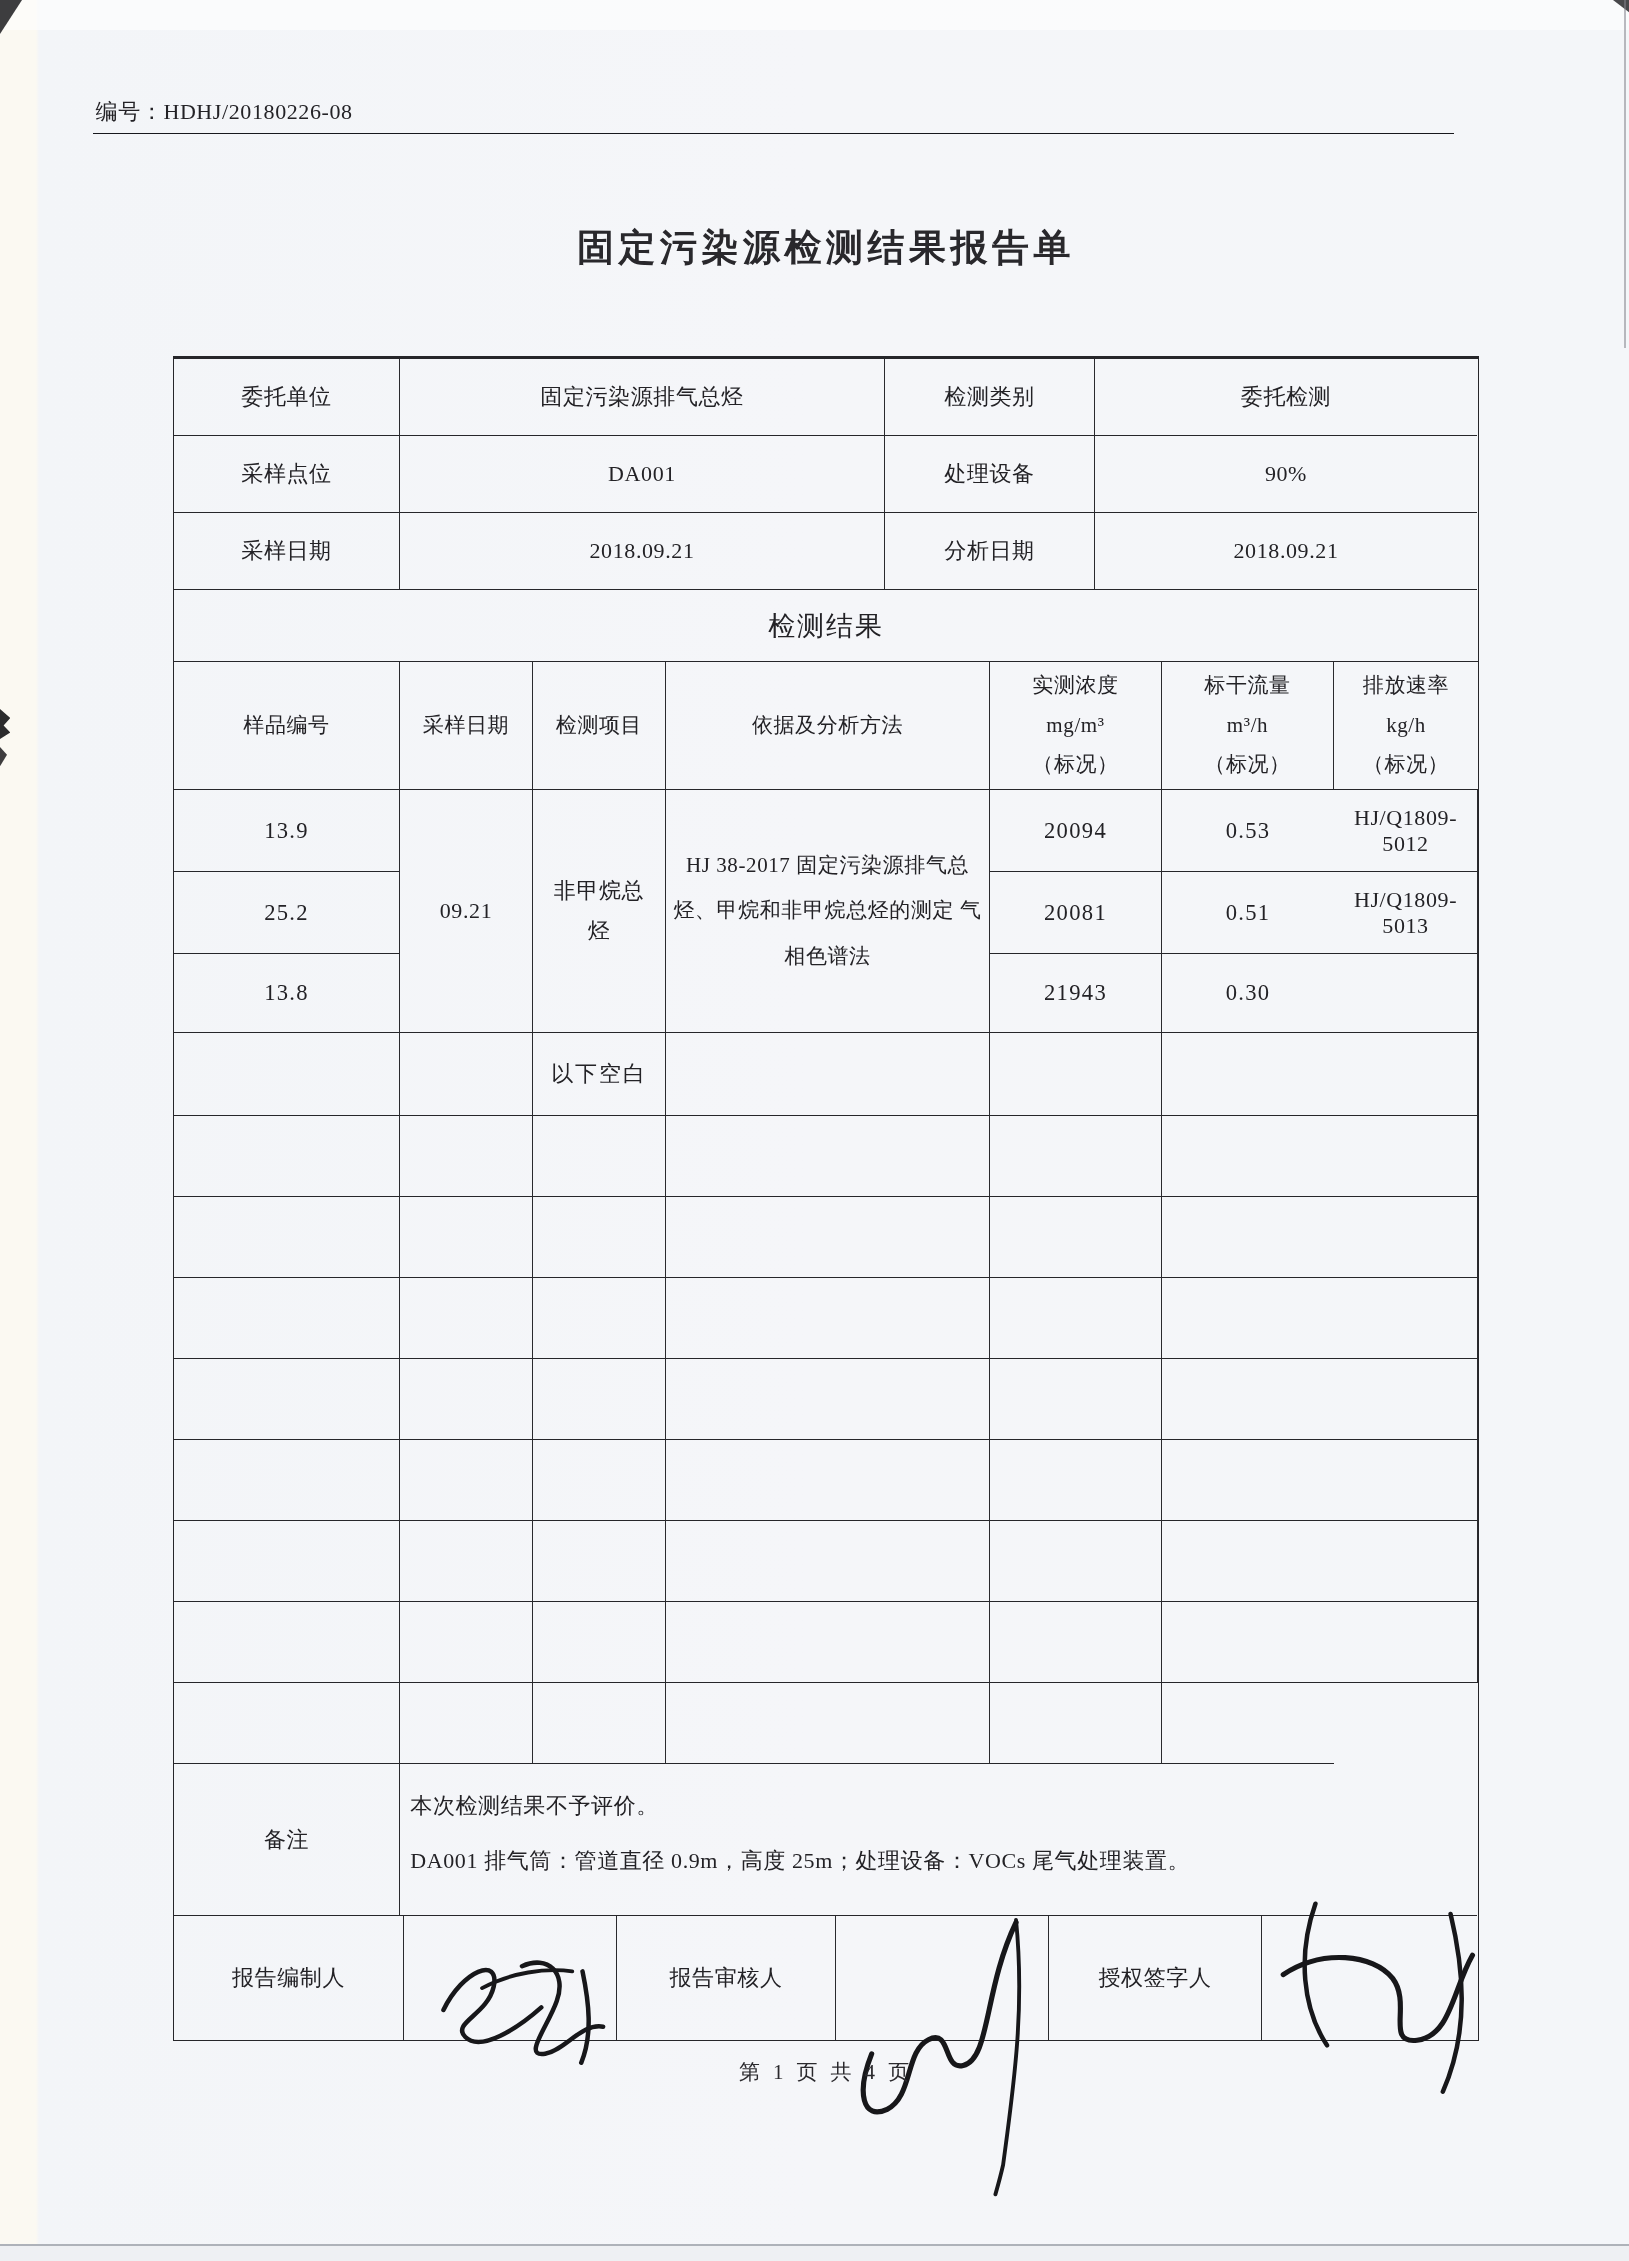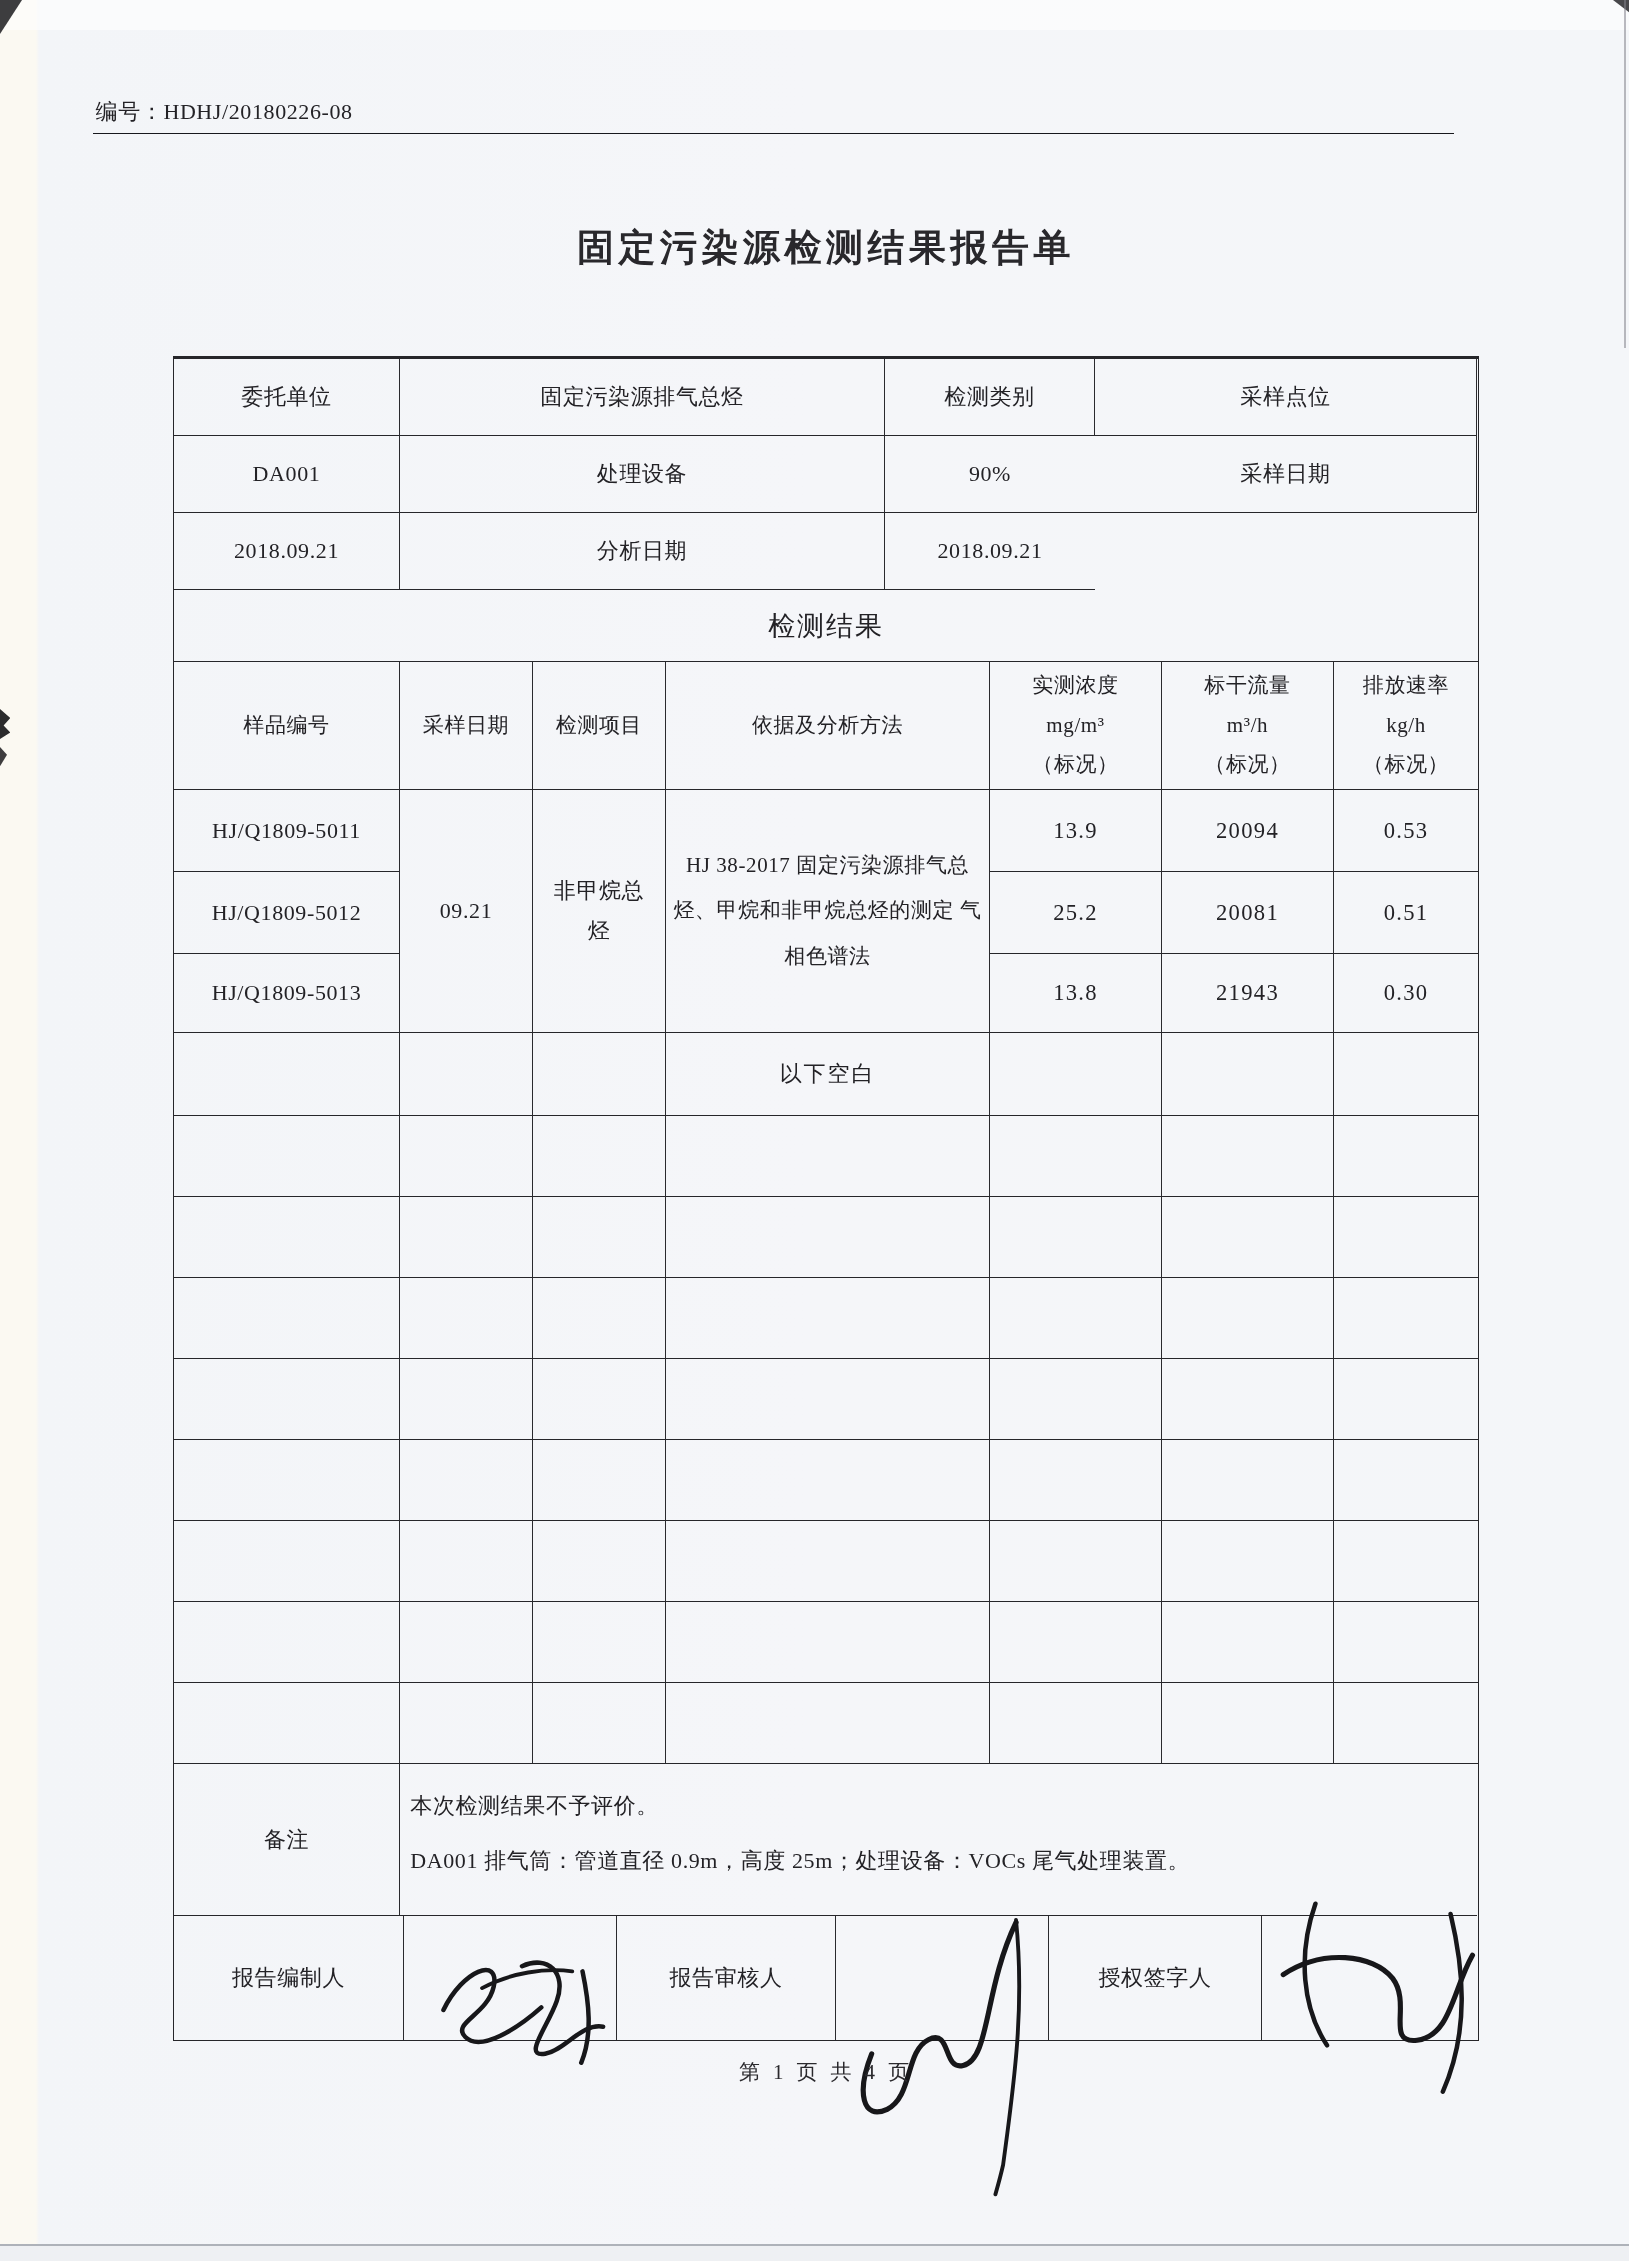--- a/index.html
+++ b/index.html
@@ -102,20 +102,21 @@
     <span>编号：HDHJ/20180226-08</span>
   </div>
   <h1 class="page-title">固定污染源检测结果报告单</h1>
 
   <div class="report-table">
 
     <div class="sec sec-info">
       <div class="cell">委托单位</div>
       <div class="cell">固定污染源排气总烃</div>
       <div class="cell">检测类别</div>
+      <div class="cell lc">委托检测</div>
 
       <div class="cell">采样点位</div>
       <div class="cell">DA001</div>
       <div class="cell">处理设备</div>
       <div class="cell lc">90%</div>
 
       <div class="cell">采样日期</div>
       <div class="cell">2018.09.21</div>
       <div class="cell">分析日期</div>
       <div class="cell lc">2018.09.21</div>
@@ -140,21 +141,20 @@
         <div>标干流量</div>
         <div>m³/h</div>
         <div>（标况）</div>
       </div>
       <div class="cell hdr lc">
         <div>排放速率</div>
         <div>kg/h</div>
         <div>（标况）</div>
       </div>
 
-      <div class="cell">HJ/Q1809-5011</div>
       <div class="cell m-date">09.21</div>
       <div class="cell m-item">非甲烷总烃</div>
       <div class="cell m-method">HJ 38-2017 固定污染源排气总烃、甲烷和非甲烷总烃的测定  气相色谱法</div>
       <div class="cell num">13.9</div>
       <div class="cell num">20094</div>
       <div class="cell num lc">0.53</div>
 
       <div class="cell">HJ/Q1809-5012</div>
       <div class="cell num">25.2</div>
       <div class="cell num">20081</div>

